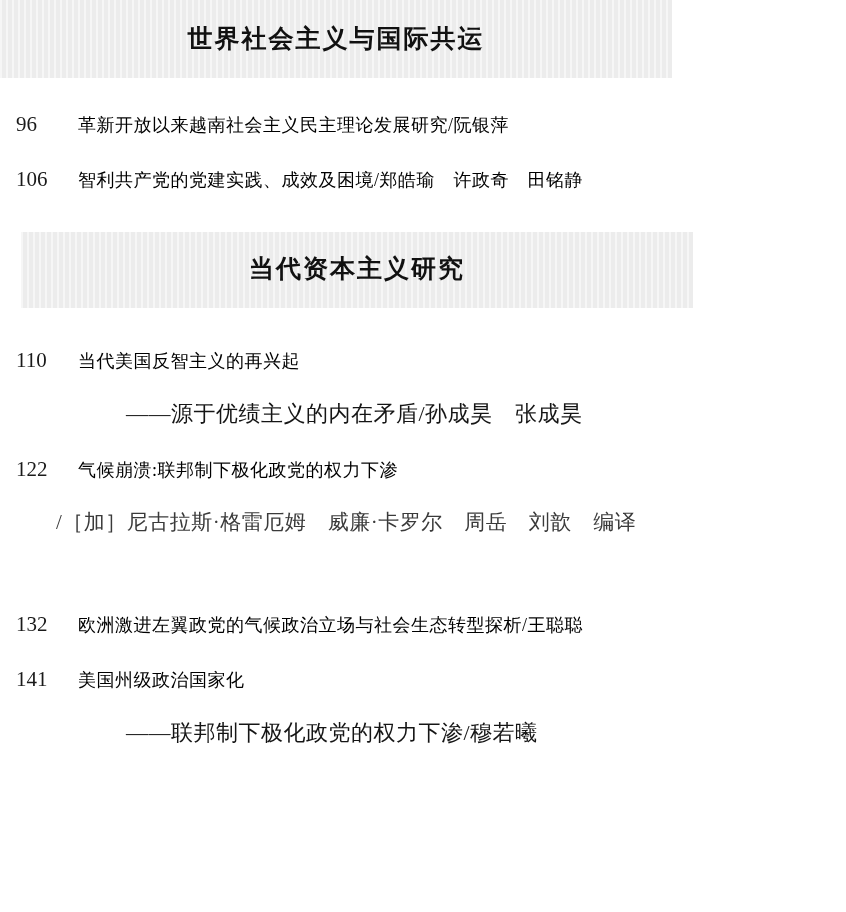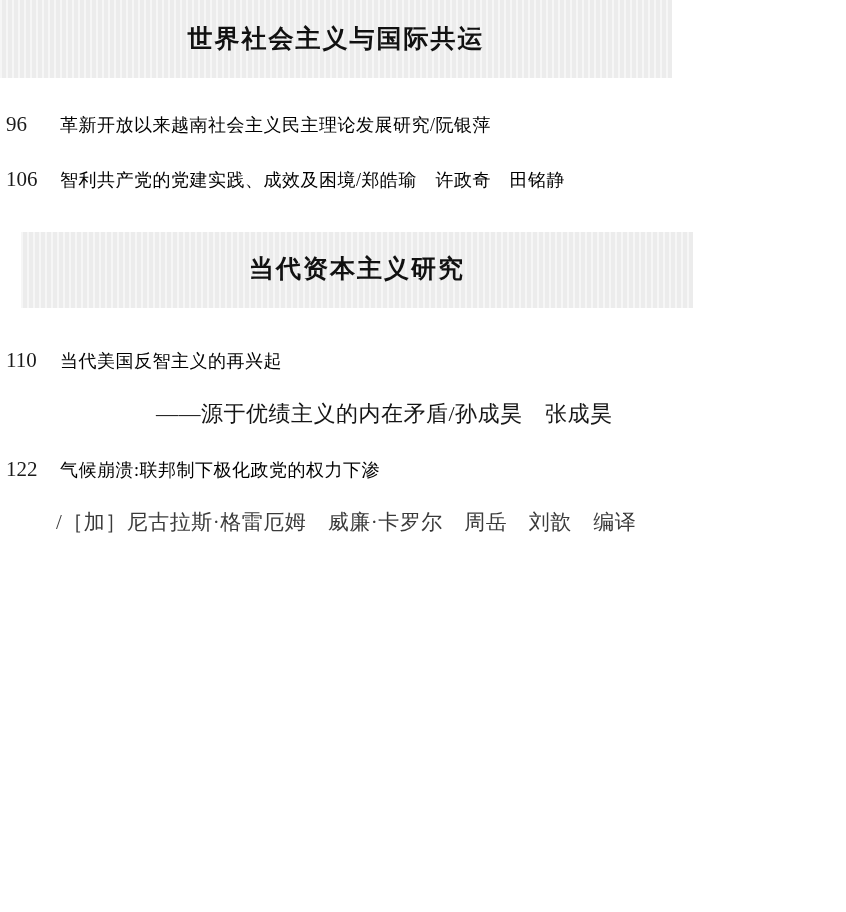--- a/index.html
+++ b/index.html
@@ -48,21 +48,22 @@
   .band-2 { height: 76px; padding-top: 24px; margin-left: 21px; }
   .band-3 { height: 76px; padding-top: 24px; }
 
   .entries {
     padding: 0;
     margin: 0;
   }
   .entry {
     display: flex;
     align-items: baseline;
-    padding-left: 6px;
+    padding-left: 16px;
+    gap: 8px;
   }
   .entry .pagenum {
     width: 54px;
     flex: 0 0 54px;
     text-align: left;
     font-size: 21px;
     color: #1a1a1a;
     font-family: "Liberation Serif", "DejaVu Serif", serif;
   }
   .entry .title {
@@ -72,21 +73,21 @@
     font-family: "Liberation Serif", "DejaVu Serif", serif;
     white-space: nowrap;
   }
   .subline {
     font-size: 22px;
     color: #151515;
     letter-spacing: 0.5px;
     white-space: nowrap;
     font-family: "Liberation Serif", "DejaVu Serif", serif;
   }
-  .subline.indent-1 { padding-left: 126px; margin-left: 30px; }
+  .subline.indent-1 { padding-left: 126px; }
   .subline.indent-2 { padding-left: 56px; }
   .subline.credit {
     color: #3a3a3a;
     font-size: 21px;
   }
 
   
   .gap-a { height: 34px; }
   .gap-c { height: 30px; }
   .gap-d { height: 26px; }
@@ -147,14 +148,31 @@
     <div class="gap-d"></div>
 
     <div class="subline indent-2 credit">/［加］尼古拉斯·格雷厄姆　威廉·卡罗尔　周岳　刘歆　编译</div>
   </div>
 
   <div class="gap-g"></div>
 
 
   <div class="gap-e"></div>
 
+  <div class="entries">
+    <div class="entry">
+      <span class="pagenum">132</span>
+      <span class="title">欧洲激进左翼政党的气候政治立场与社会生态转型探析/王聪聪</span>
+    </div>
+
+    <div class="gap-c"></div>
+
+    <div class="entry">
+      <span class="pagenum">141</span>
+      <span class="title">美国州级政治国家化</span>
+    </div>
+
+    <div class="gap-d"></div>
+
+    <div class="subline indent-1">——联邦制下极化政党的权力下渗/穆若曦</div>
+  </div>
 
 </div>
 
 </body></html>

